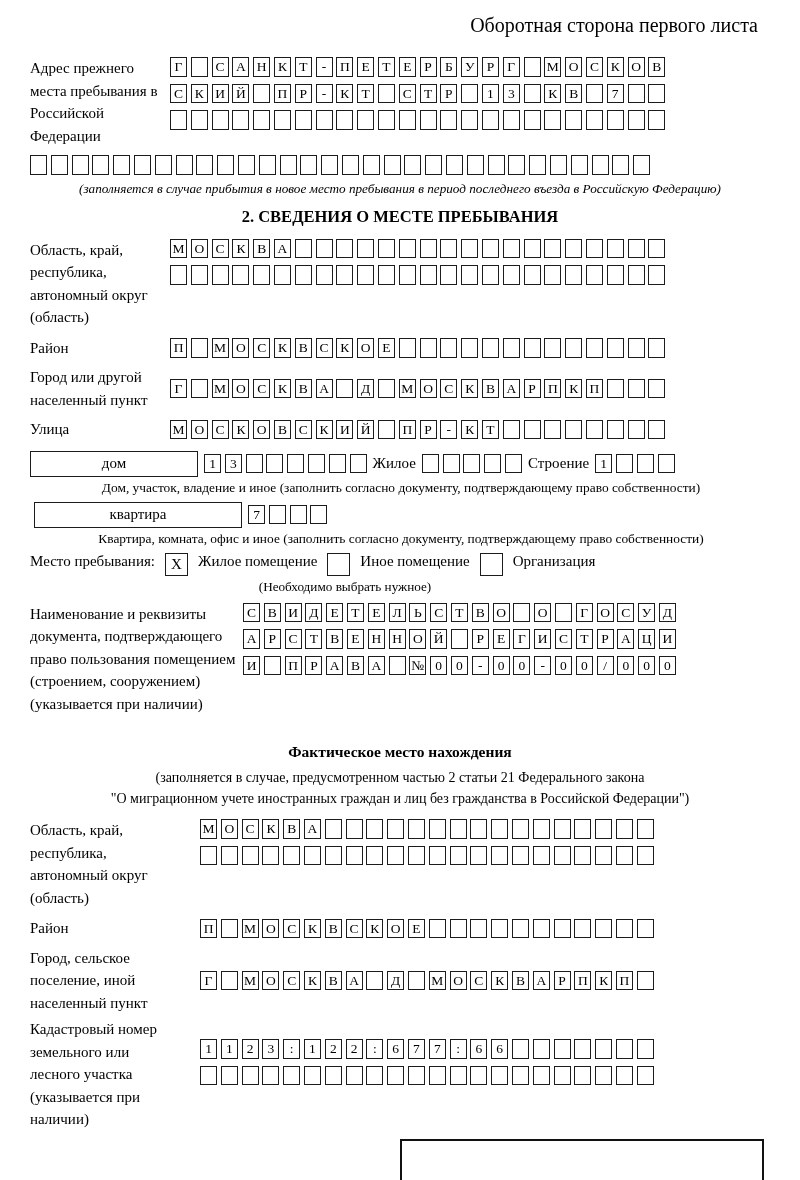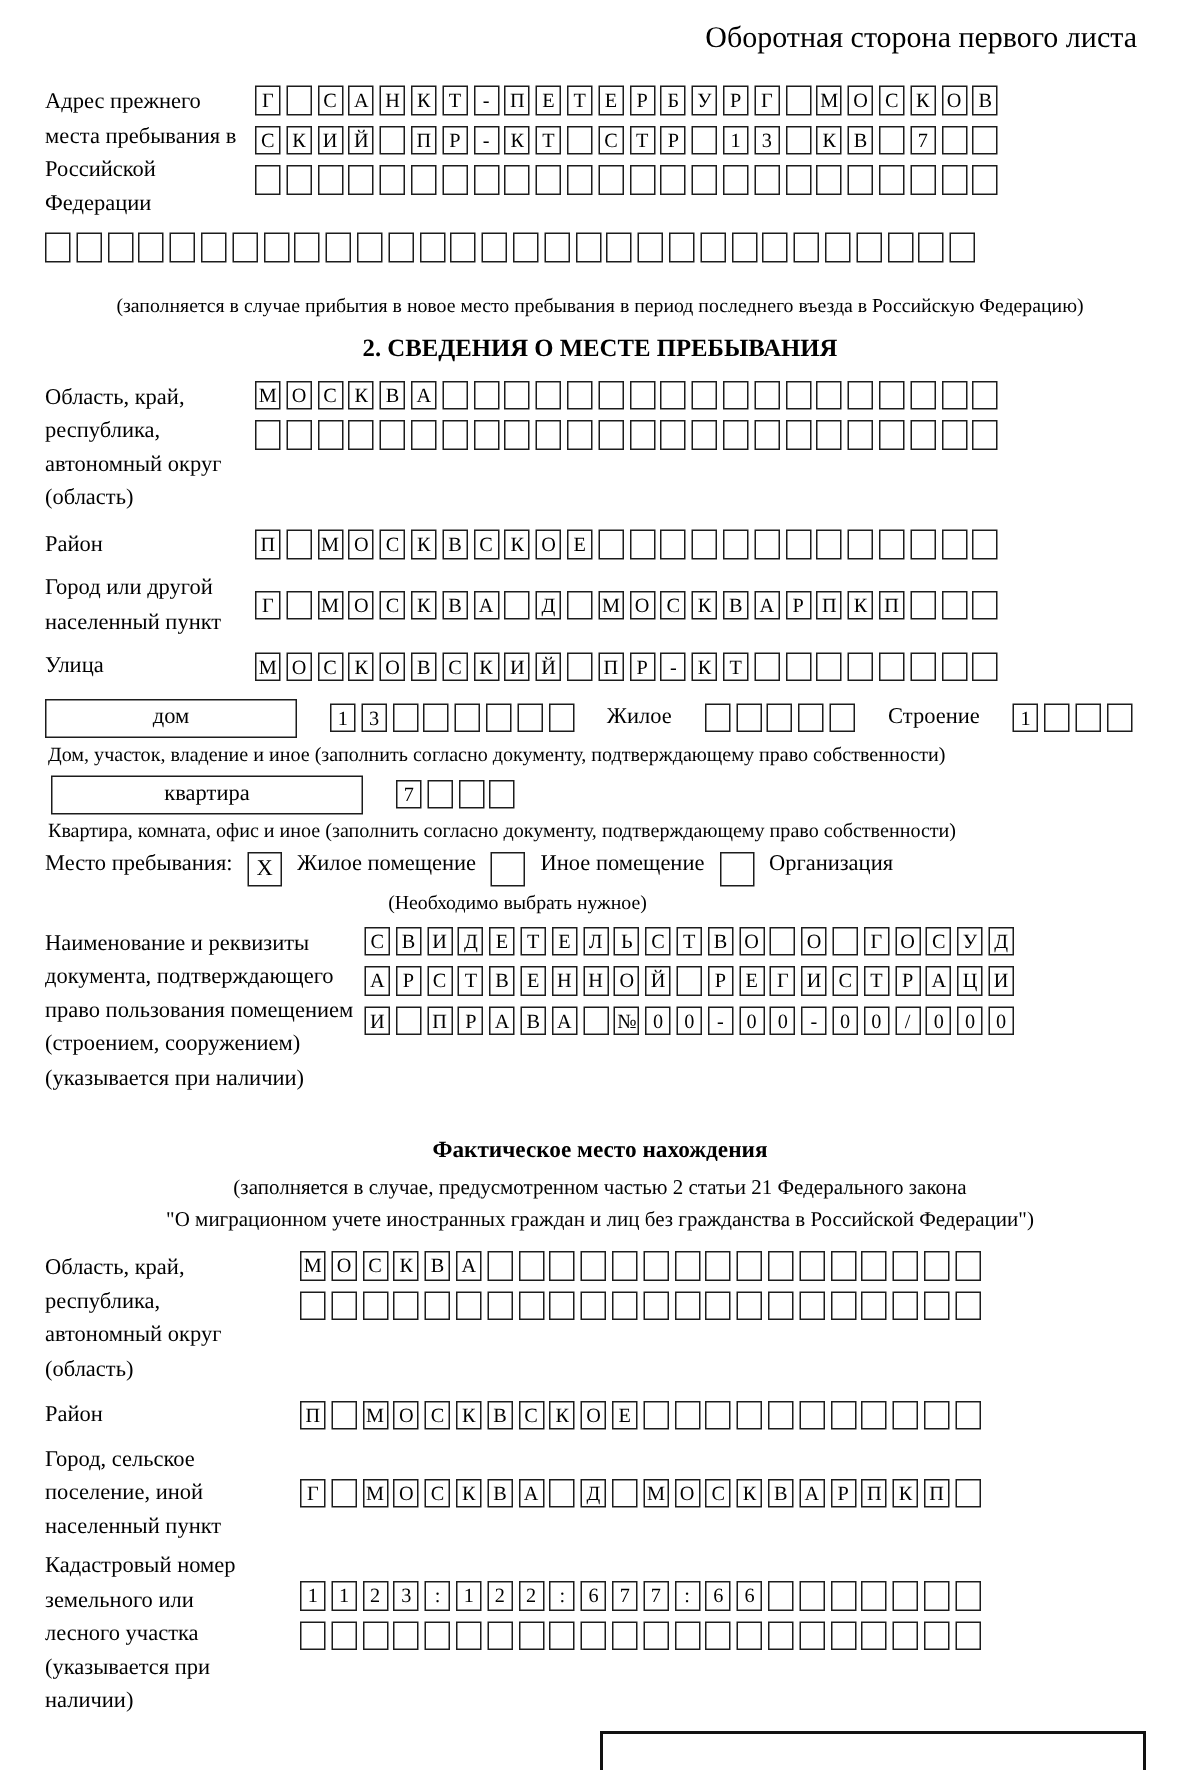--- a/index.html
+++ b/index.html
@@ -25,27 +25,27 @@
   .rows-col { display: flex; flex-direction: column; gap: 7px; }
   .box-row { display: flex; gap: 3.8px; }
   .cell {
     width: 17px; height: 19.5px; flex-shrink: 0;
     border: 1.8px solid #1c1c1c;
     display: inline-flex; align-items: center; justify-content: center;
     font-size: 13.5px; line-height: 1;
   }
   .mb7 { margin-bottom: 7px; }
 
-  .caption { font-size: 13.2px; text-align: center; margin-top: 21px; }
-  .caption-left { font-size: 13.4px; text-align: left; margin: 3px 0 6px 2px; }
+  .caption { font-size: 13.2px; text-align: center; margin-top: 6px; font-style: italic; }
+  .caption-left { font-size: 13.4px; text-align: center; margin: 3px 0 6px 2px; }
   .section-title { font-size: 16.5px; font-weight: bold; text-align: center; margin: 10px 0 12px 0; }
   .sub-title { font-size: 15.5px; font-weight: bold; text-align: center; margin: 28px 0 6px 0; }
   .sub-caption { font-size: 14px; text-align: center; line-height: 1.5; }
 
-  .house-row { display: flex; align-items: center; gap: 22px; margin-top: 10px; }
+  .house-row { display: flex; align-items: center; gap: 6px; margin-top: 10px; }
   .type-box {
     border: 1.8px solid #1c1c1c; height: 26px;
     display: inline-flex; align-items: center; justify-content: center;
     font-size: 15px;
   }
   .type-box.dom { width: 168px; }
   .type-box.kv { width: 208px; margin-left: 4px; }
   .inline-label { font-size: 15px; white-space: nowrap; }
 
   .stay-row { display: flex; align-items: flex-start; gap: 10px; margin-top: 10px; font-size: 15px; }

